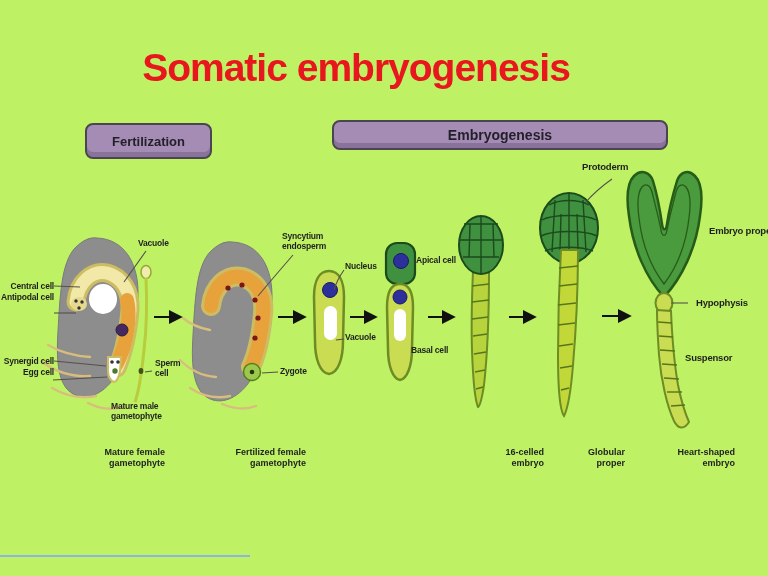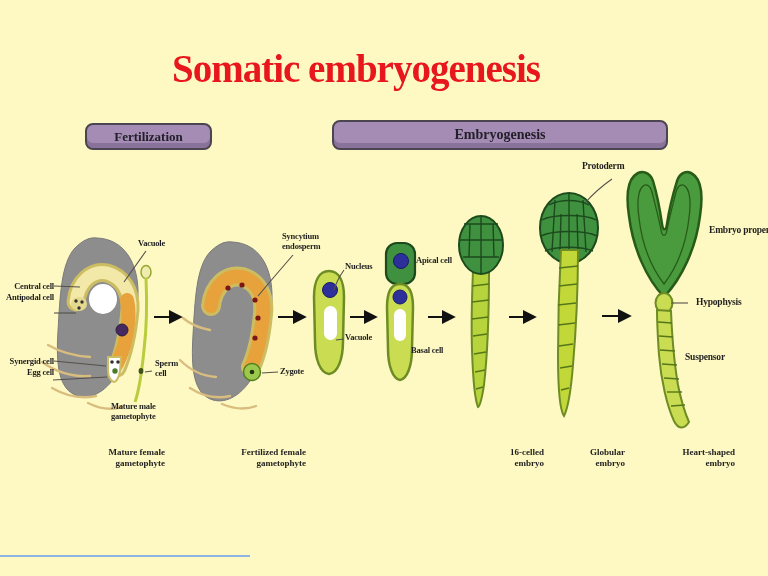--- a/index.html
+++ b/index.html
@@ -1,30 +1,30 @@
 <!DOCTYPE html>
 <html><head>
 <meta charset="utf-8">
 <style>
   html,body{margin:0;padding:0;background:#fff;}
   .slide{
-    position:relative;width:768px;height:576px;background:#fef9c3;
-    overflow:hidden;font-family:Liberation Serif, serif;
+    position:relative;width:768px;height:576px;background:#bef264;
+    overflow:hidden;font-family:Liberation Sans, sans-serif;
   }
   .title{
     position:absolute;top:46px;left:0;width:712px;text-align:center;
     font-size:39px;font-weight:bold;color:#e8161d;letter-spacing:-1px;
   }
   .bar{
     position:absolute;background:#a48cb5;border:2px solid #4a4550;border-radius:8px;
     box-shadow:inset 0 -5px 0 rgba(60,40,80,0.25);
     display:flex;align-items:center;justify-content:center;
     font-weight:bold;color:#242029;box-sizing:border-box;
   }
-  .bar-fert{left:85px;top:123px;width:127px;height:27px;font-size:13px;}
+  .bar-fert{left:85px;top:123px;width:127px;height:36px;font-size:13px;}
   .bar-emb{left:332px;top:120px;width:336px;height:30px;font-size:14px;}
   .lbl{
     position:absolute;font-size:8.5px;font-weight:bold;color:#1f1f1f;
     line-height:1.2;white-space:pre-line;letter-spacing:-0.2px;
   }
   .lbl.right{text-align:right;}
   .lbl.center{text-align:left;}
   .lbl-lg{font-size:9.5px;margin-left:6px;}
   .stage{
     position:absolute;top:447px;width:120px;text-align:right;
@@ -241,18 +241,18 @@
   <div class="lbl lbl-lg" style="left:690px;top:297px">Hypophysis</div>
   <div class="lbl lbl-lg" style="left:679px;top:352px">Suspensor</div>
 
   <div class="stage" style="left:45px">Mature female
 gametophyte</div>
   <div class="stage" style="left:186px">Fertilized female
 gametophyte</div>
   <div class="stage" style="left:424px">16-celled
 embryo</div>
   <div class="stage" style="left:505px">Globular
-embryo</div>
+proper</div>
   <div class="stage" style="left:615px">Heart-shaped
 embryo</div>
 
   <div class="bottom-line"></div>
 </div>
 
 </body></html>

